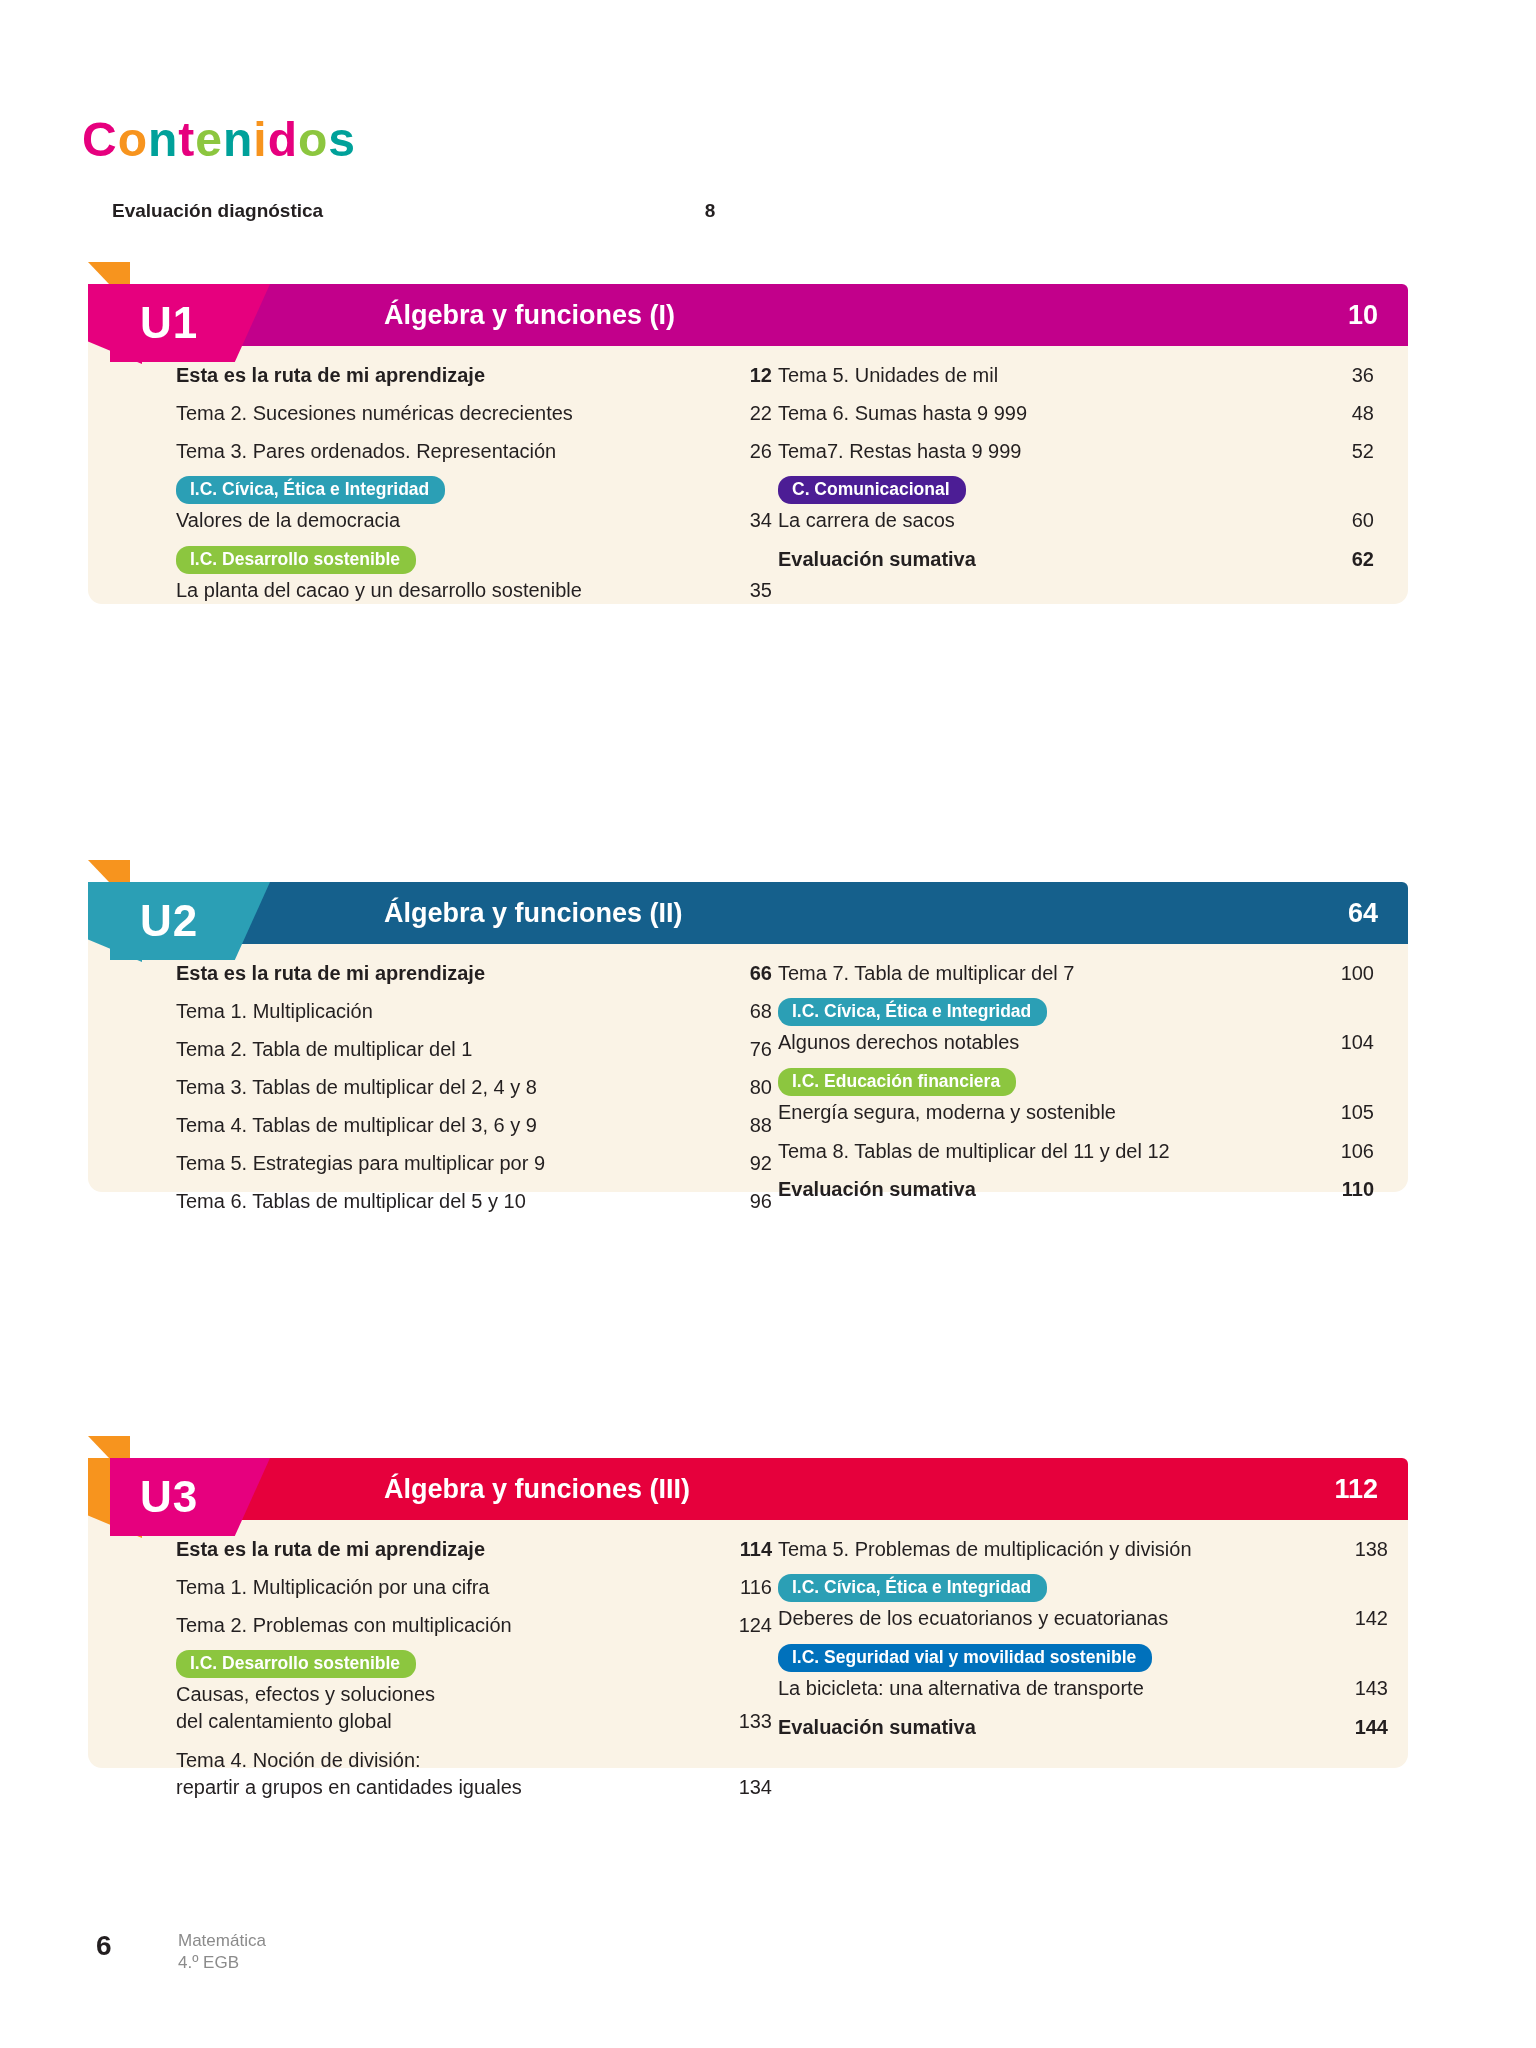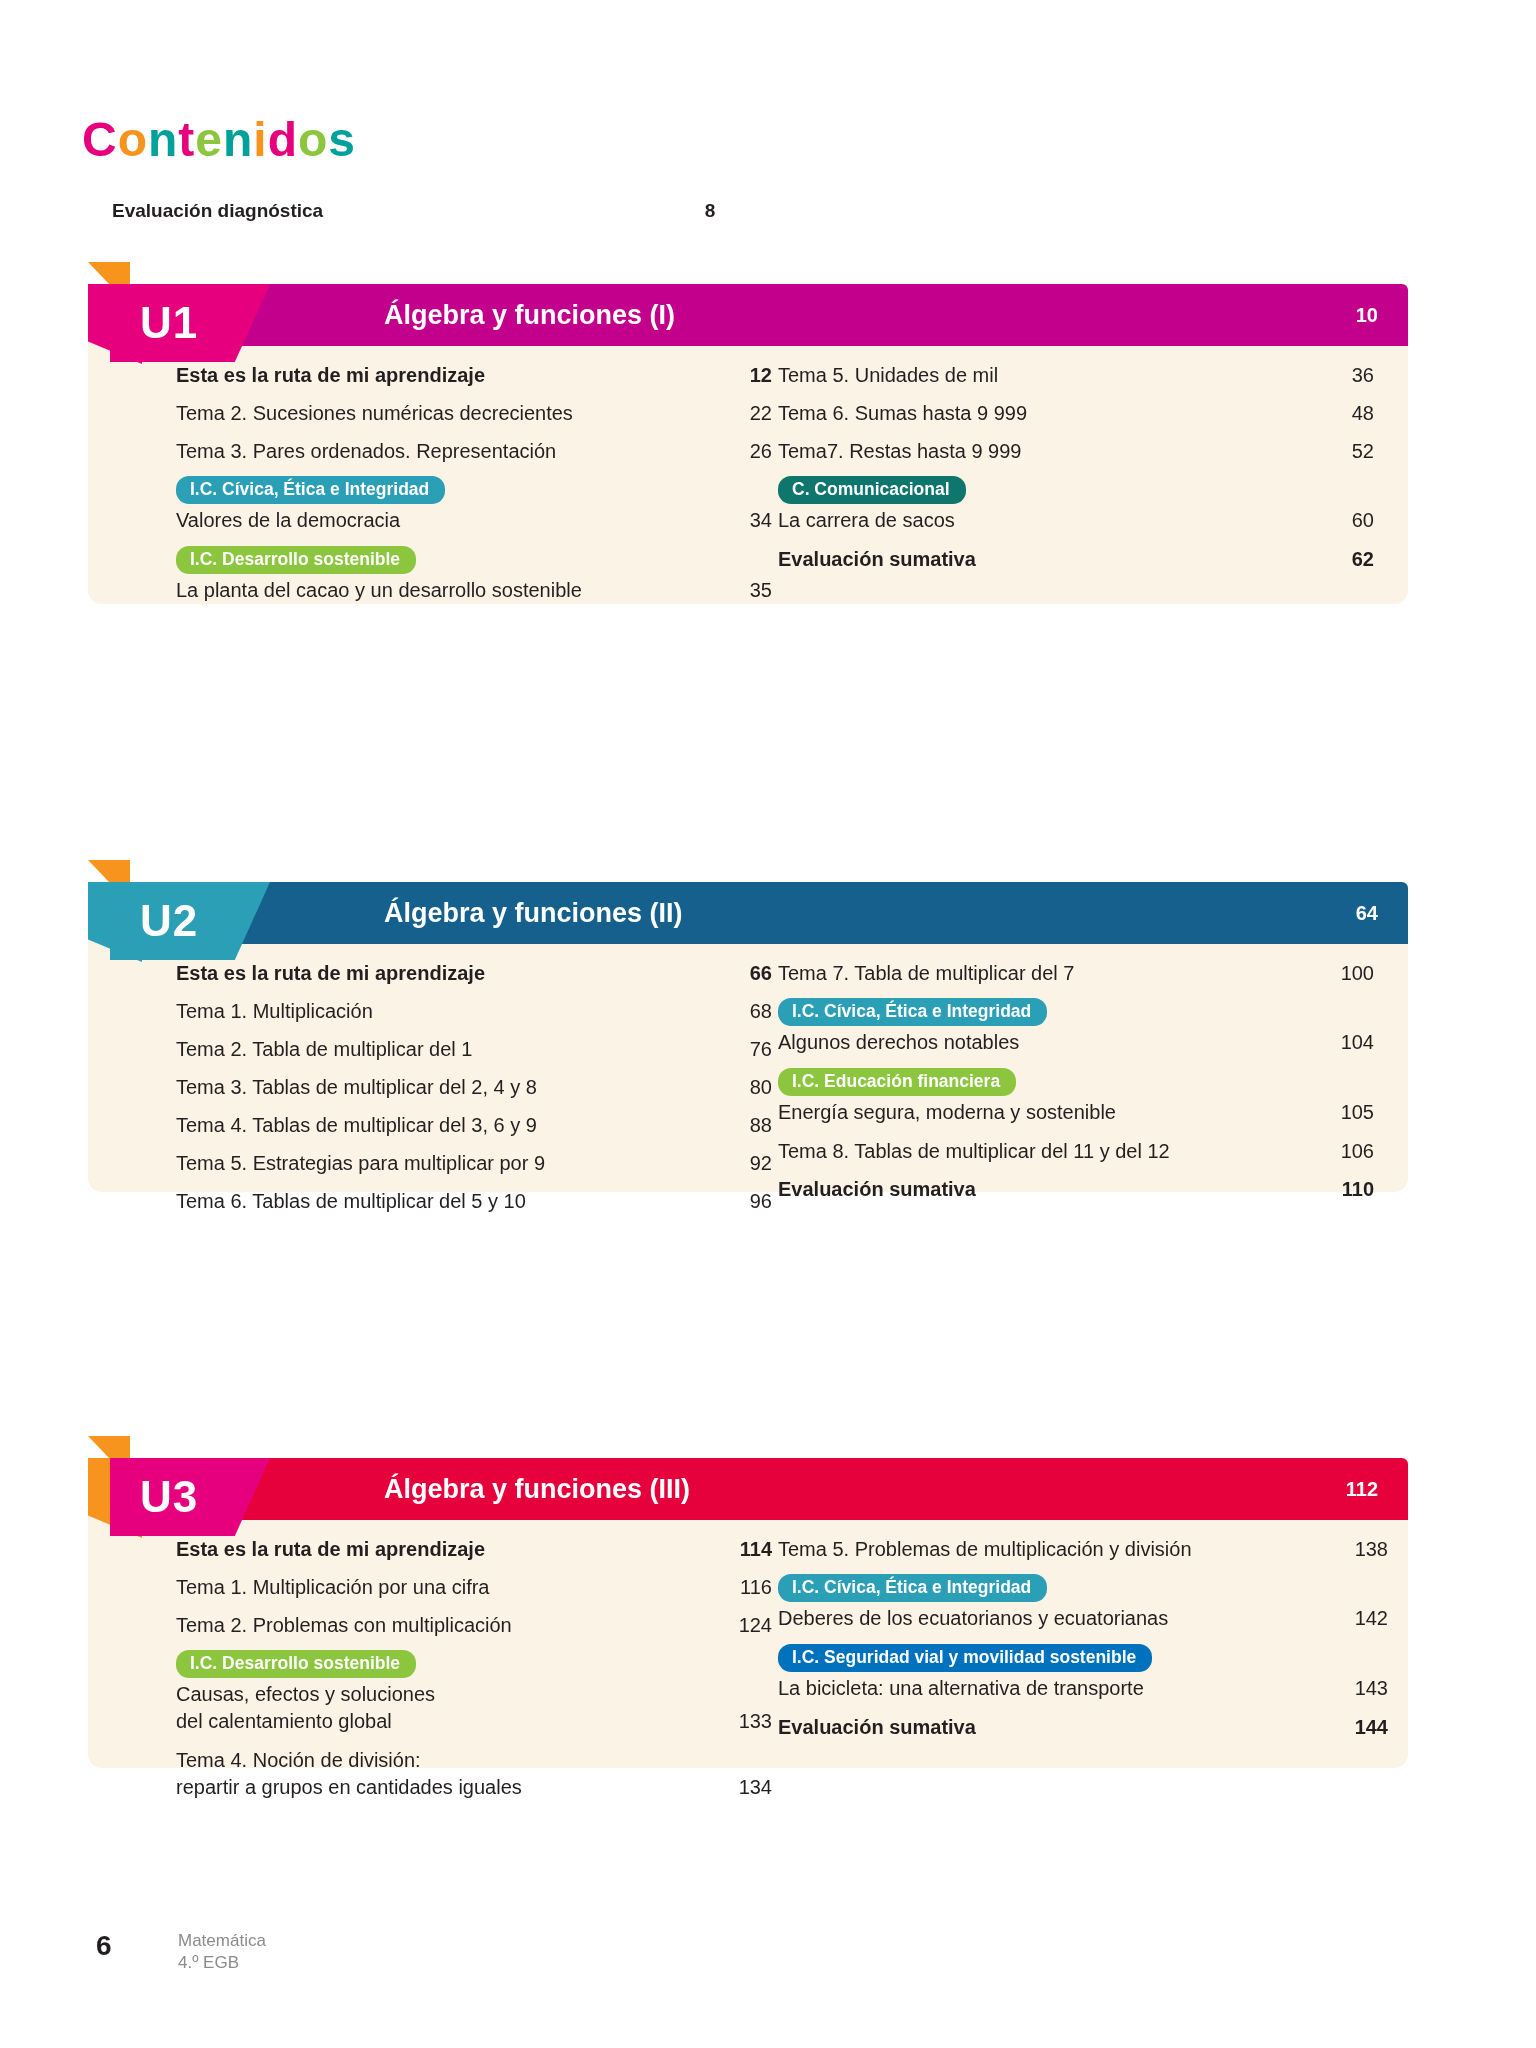--- a/index.html
+++ b/index.html
@@ -113,21 +113,21 @@
     font-weight: bold;
     color: #ffffff;
     z-index: 5;
   }
   .unit-page {
     position: absolute;
     right: 30px;
     top: 22px;
     height: 62px;
     line-height: 62px;
-    font-size: 20px;
+    font-size: 27px;
     font-weight: bold;
     color: #ffffff;
     z-index: 5;
   }
 
   
   .col {
     position: absolute;
     top: 58px;
   }
@@ -237,21 +237,21 @@
               <span class="pg">36</span>
             </div>
             <div class="entry">
               <span class="txt"><span class="tm">Tema 6. </span>Sumas hasta 9 999</span>
               <span class="pg">48</span>
             </div>
             <div class="entry">
               <span class="txt"><span class="tm">Tema7. </span>Restas hasta 9 999</span>
               <span class="pg">52</span>
             </div>
-            <div class="tag-wrap" style="margin-bottom: 12px;"><span class="tag" style="background: #0f766e;">C. Comunicacional</span><div class="sub-entry">
+            <div class="tag-wrap" style="margin-bottom: 12px;"><span class="tag" style="background: #4c1d95;">C. Comunicacional</span><div class="sub-entry">
                 <span class="txt">La carrera de sacos</span>
                 <span class="pg">60</span>
               </div></div>
             <div class="entry bold">
               <span class="txt">Evaluación sumativa</span>
               <span class="pg">62</span>
             </div>
           </div>
         </div>
         <div class="unit-corner2" style="background: rgb(230, 0, 126);"></div>

